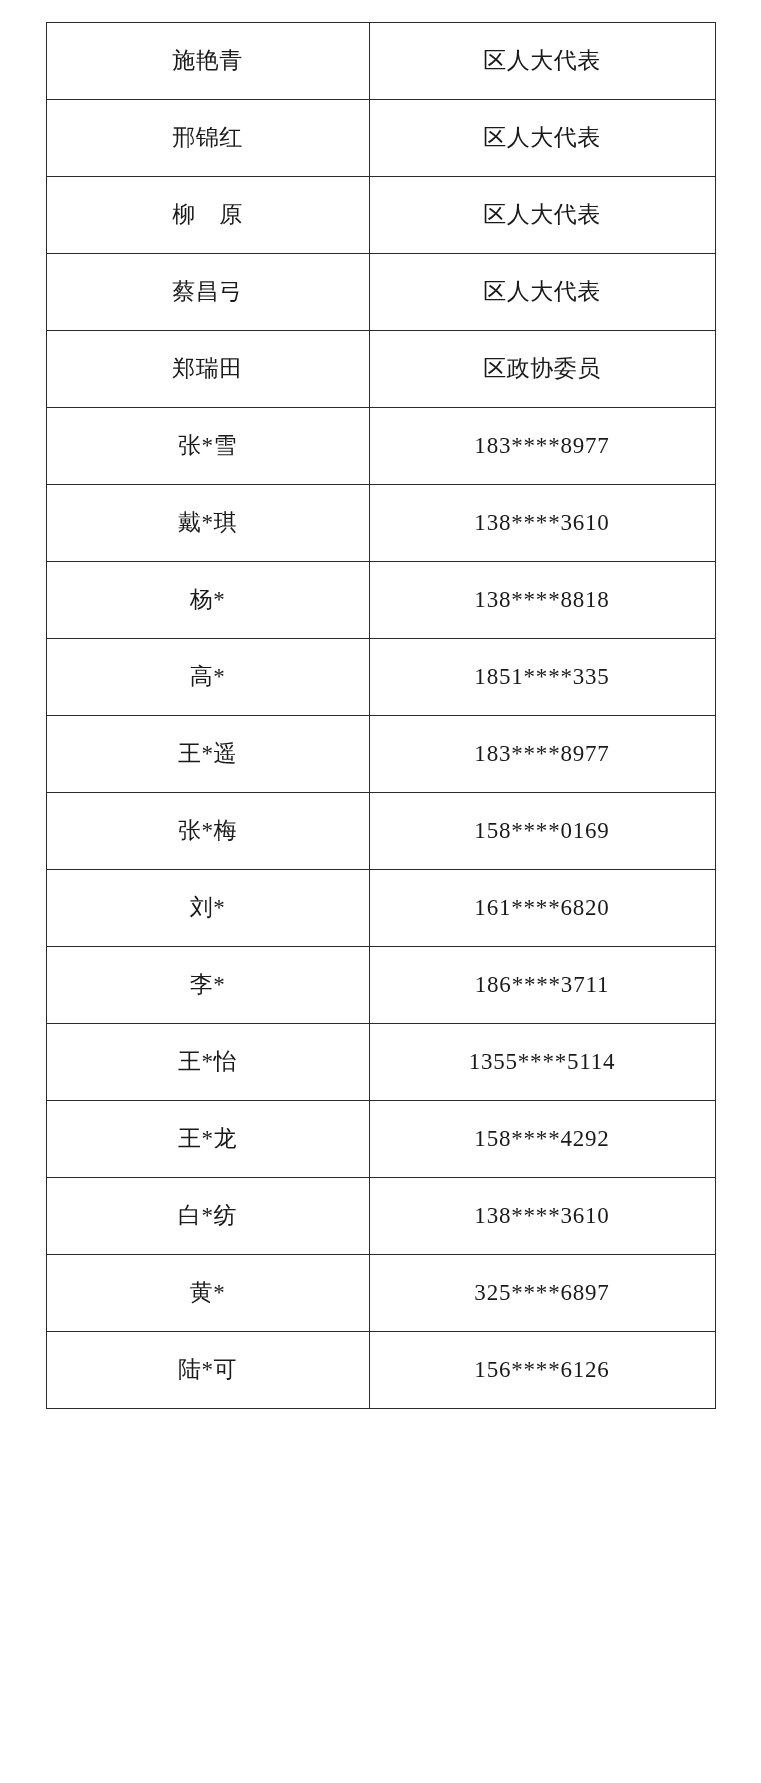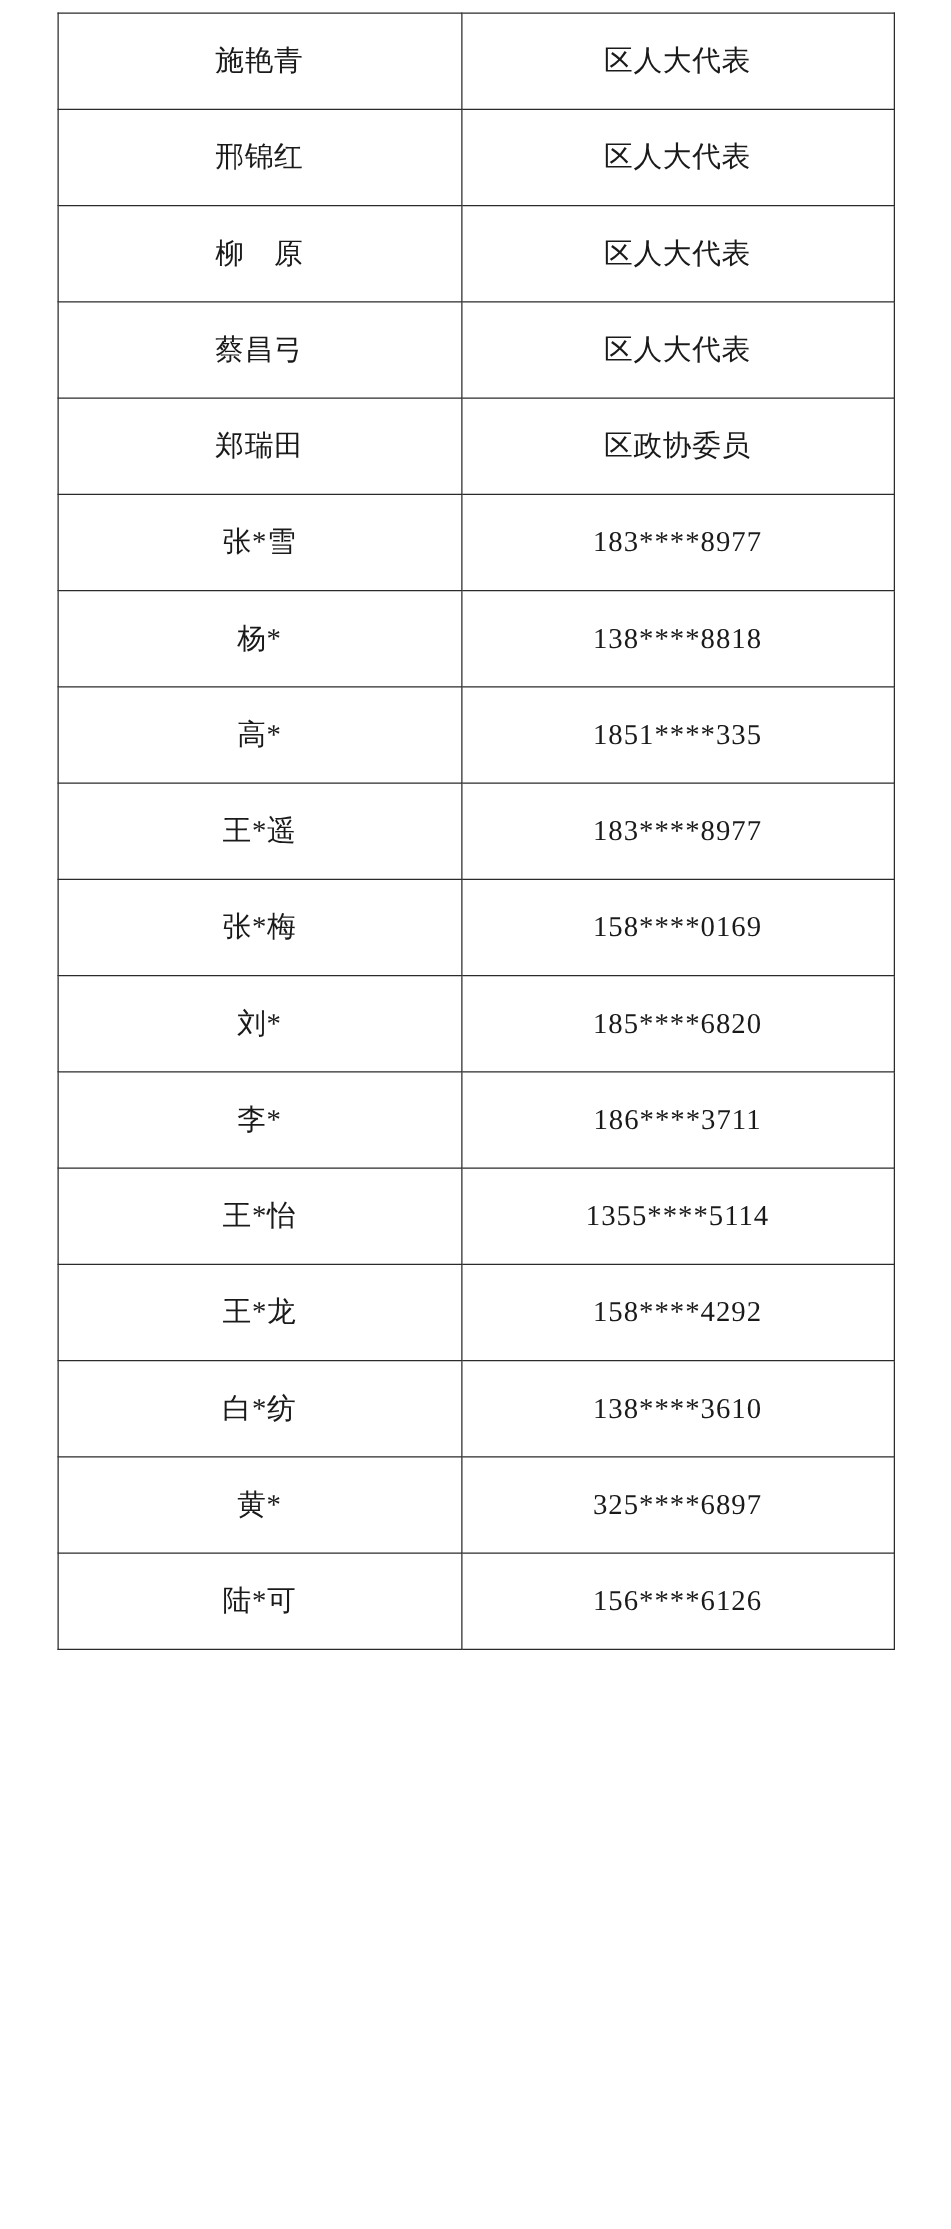--- a/index.html
+++ b/index.html
@@ -15,21 +15,21 @@
   .page {
     width: 761px;
     min-height: 1783px;
     box-sizing: border-box;
     padding: 10px 0 0 0;
     background: #ffffff;
   }
   table.roster {
     border-collapse: collapse;
     width: 645px;
-    margin: 0 auto;
+    margin: 12px auto;
     table-layout: fixed;
   }
   table.roster td {
     border: 1px solid #2b2b2b;
     height: 76px;
     text-align: center;
     vertical-align: middle;
     font-size: 23px;
     line-height: 1.2;
     letter-spacing: 0.5px;
@@ -71,38 +71,42 @@
         </tr>
         <tr>
           <td class="col-name">郑瑞田</td>
           <td class="col-value">区政协委员</td>
         </tr>
         <tr>
           <td class="col-name">张*雪</td>
           <td class="col-value num">183****8977</td>
         </tr>
         <tr>
+          <td class="col-name">戴*琪</td>
+          <td class="col-value num">138****3610</td>
+        </tr>
+        <tr>
           <td class="col-name">杨*</td>
           <td class="col-value num">138****8818</td>
         </tr>
         <tr>
           <td class="col-name">高*</td>
           <td class="col-value num">1851****335</td>
         </tr>
         <tr>
           <td class="col-name">王*遥</td>
           <td class="col-value num">183****8977</td>
         </tr>
         <tr>
           <td class="col-name">张*梅</td>
           <td class="col-value num">158****0169</td>
         </tr>
         <tr>
           <td class="col-name">刘*</td>
-          <td class="col-value num">185****6820</td>
+          <td class="col-value num">161****6820</td>
         </tr>
         <tr>
           <td class="col-name">李*</td>
           <td class="col-value num">186****3711</td>
         </tr>
         <tr>
           <td class="col-name">王*怡</td>
           <td class="col-value num">1355****5114</td>
         </tr>
         <tr>

